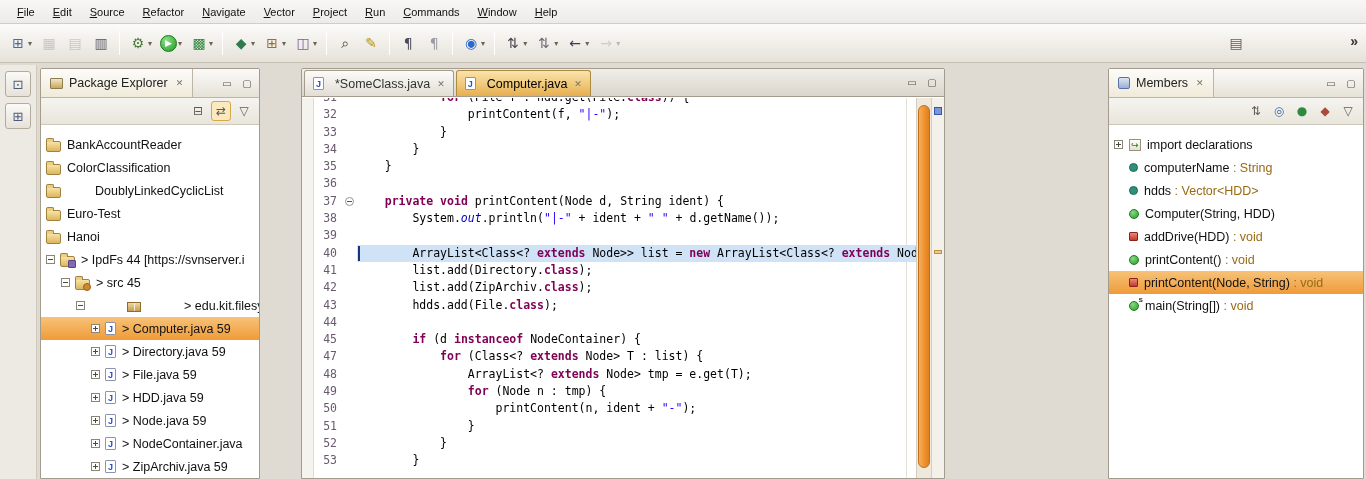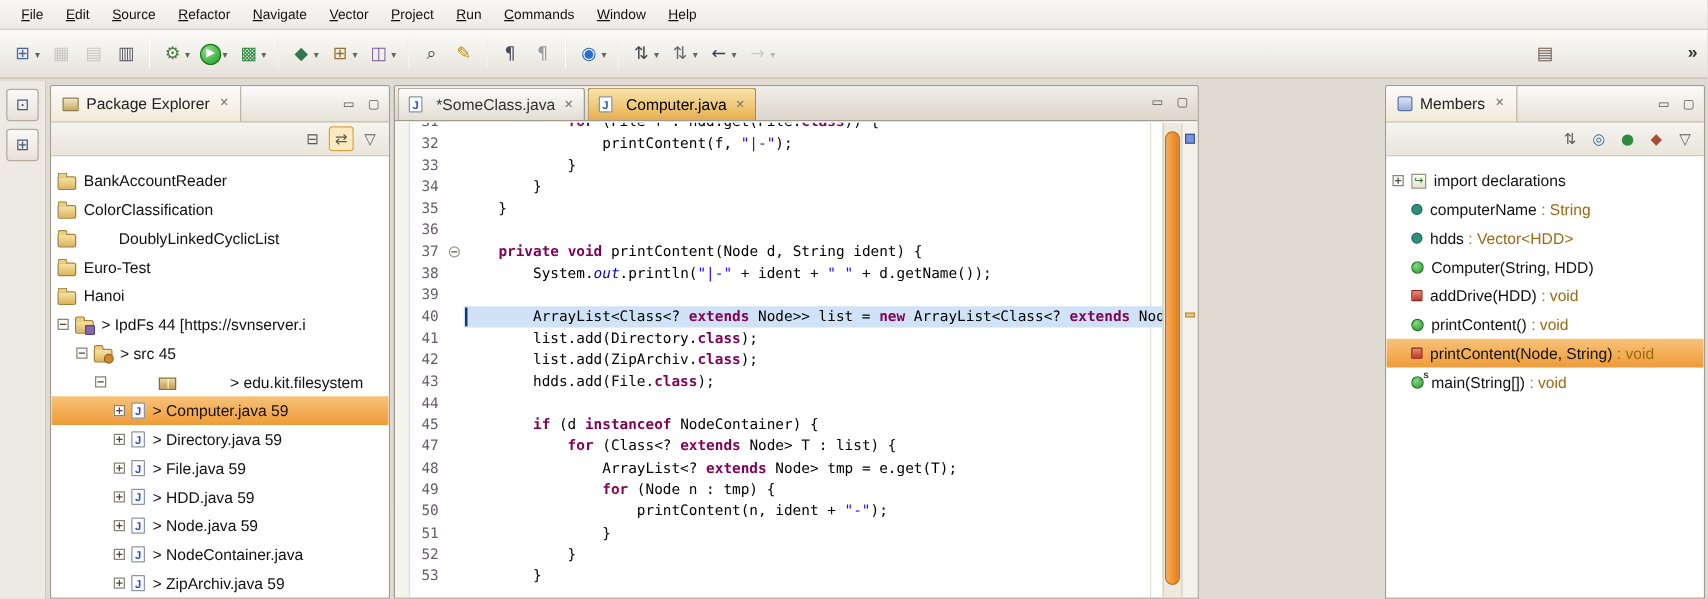--- a/index.html
+++ b/index.html
@@ -22,22 +22,22 @@
   .t-pin{margin-right:112px;}
   .t-run .tic{width:17px;height:17px;border-radius:50%;background:radial-gradient(circle at 35% 30%,#8ce08c,#219a21);border:1px solid #187818;color:#fff;font-size:9px;}
   .dim{opacity:.4;}
   .toverflow{position:absolute;right:8px;top:9px;font-size:14px;font-weight:bold;color:#333;}
 
   
   .workbench{position:absolute;top:65px;left:0;right:0;bottom:0;background:#dfdbd2;}
   .fastview{position:absolute;left:0;top:0;bottom:0;width:37px;background:#edeae3;border-right:1px solid #cfc9bb;display:flex;flex-direction:column;align-items:center;padding-top:6px;gap:6px;}
   .fvbtn{width:26px;height:26px;border:1px solid #b3ac9e;border-radius:3px;background:linear-gradient(#fbfaf7,#e7e2d8);display:flex;align-items:center;justify-content:center;font-size:13px;color:#4a5a7a;font-family:"DejaVu Sans",sans-serif;}
   .panel{position:absolute;top:3px;bottom:0;background:#fff;border:1px solid #a39c8e;border-radius:2px 2px 0 0;overflow:hidden;}
-  .pkg{left:40px;width:272px;}
-  .edit{left:315px;width:644px;}
+  .pkg{left:40px;width:220px;}
+  .edit{left:301px;width:644px;}
   .members{left:1108px;width:256px;}
 
   
   .phead{height:29px;background:linear-gradient(#fbfaf8,#e6e2d8);border-bottom:1px solid #bdb6a8;display:flex;align-items:stretch;position:relative;}
   .vtab{display:flex;align-items:center;gap:6px;padding:0 9px;background:linear-gradient(#fdfcfa,#f0ead9);border-right:1px solid #bdb6a8;font-size:12.5px;color:#222;}
   .vclose{font-size:9px;color:#7a7468;margin-left:2px;font-family:"DejaVu Sans",sans-serif;}
   .pbtns{position:absolute;right:3px;top:0;height:100%;display:flex;align-items:center;gap:2px;}
   .pbtn{width:18px;height:18px;display:flex;align-items:center;justify-content:center;font-size:10px;color:#5a564c;border-radius:2px;font-family:"DejaVu Sans",sans-serif;}
   .ptool{height:27px;background:linear-gradient(#f6f4f0,#e9e5db);border-bottom:1px solid #cfc9bb;display:flex;justify-content:flex-end;align-items:center;gap:3px;padding:0 5px;}
   .ptbtn{min-width:20px;height:20px;display:flex;align-items:center;justify-content:center;font-size:12px;color:#5a5a52;border:1px solid transparent;border-radius:3px;font-family:"DejaVu Sans",sans-serif;}

